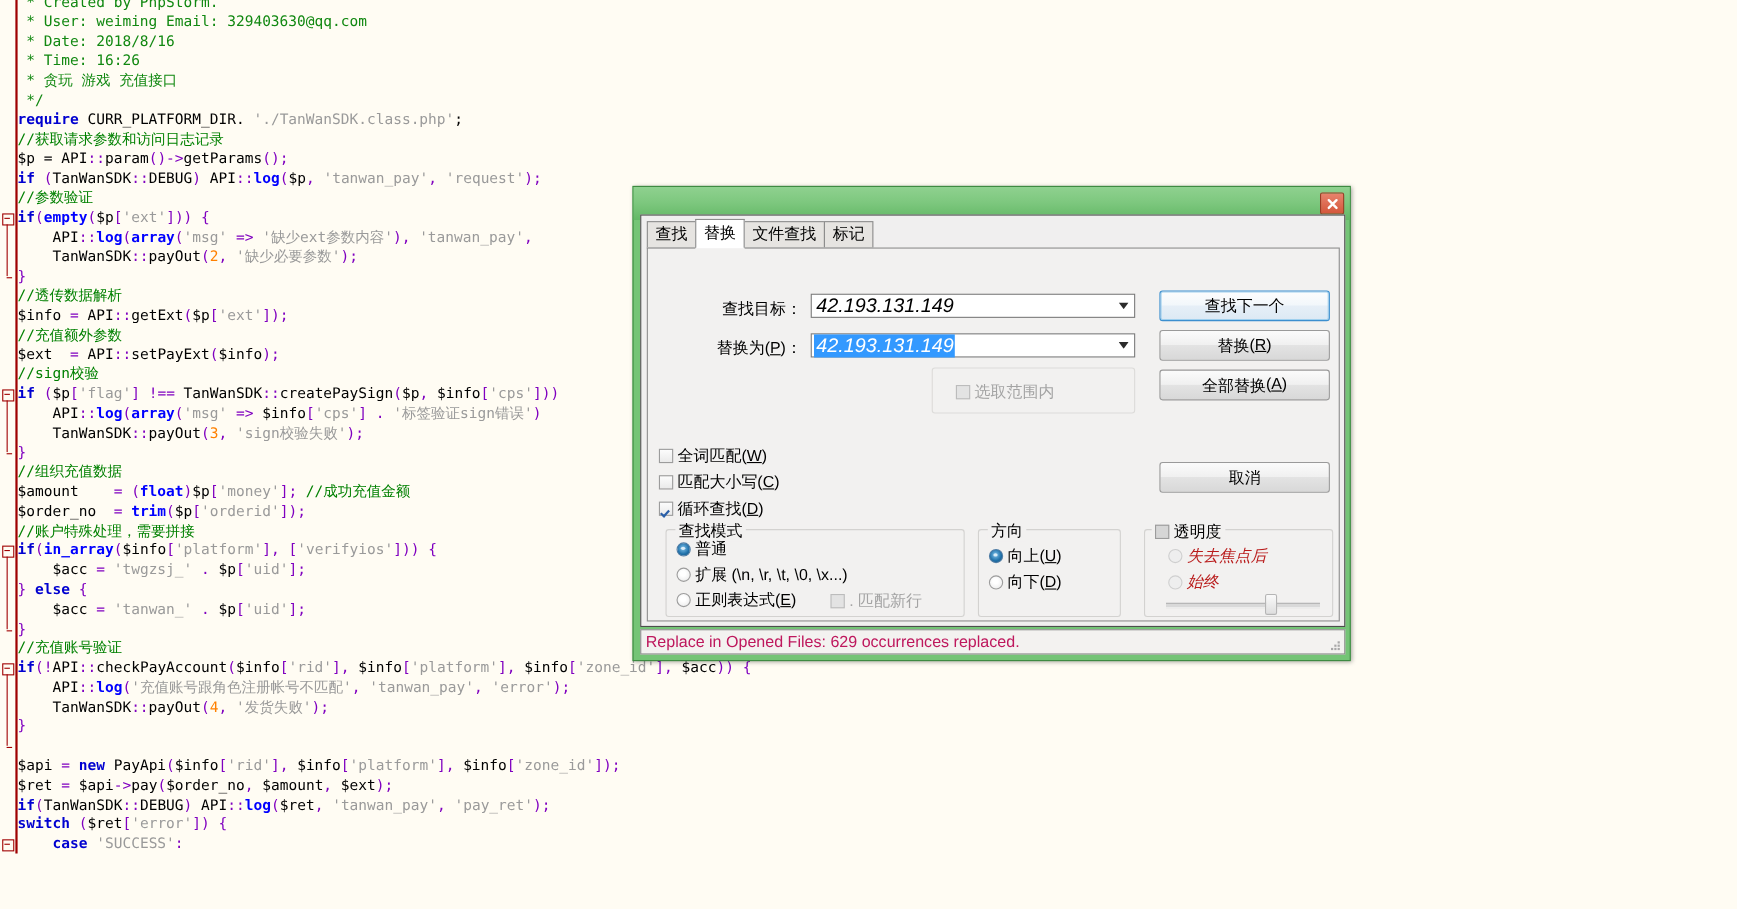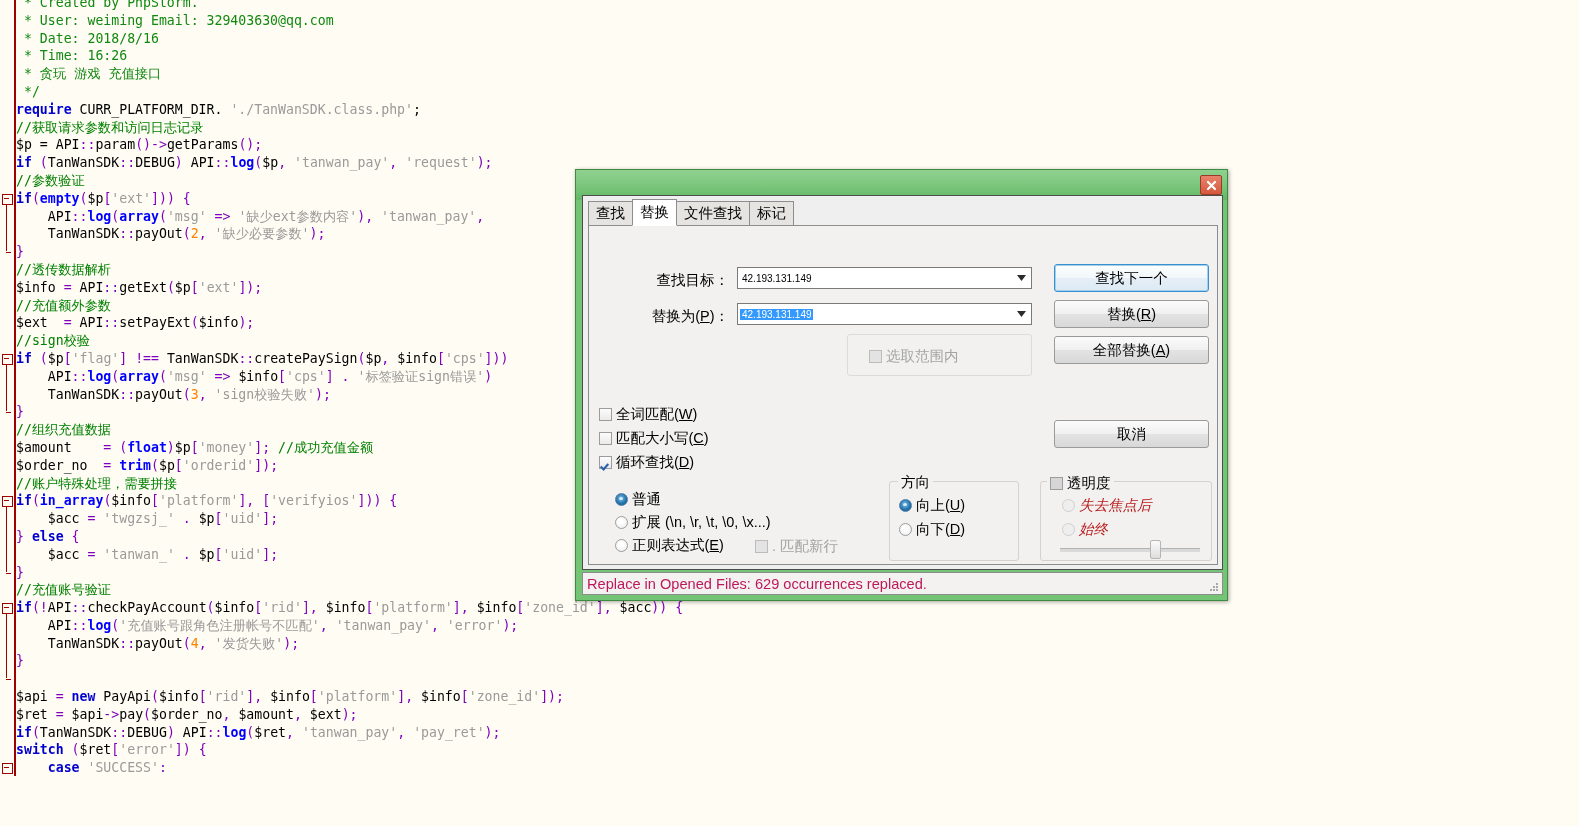--- a/index.html
+++ b/index.html
@@ -147,23 +147,23 @@
     position: absolute;
     height: 22px;
     background: #ffffff;
     border: 1px solid #7a7a7a;
     box-sizing: border-box;
     display: flex; align-items: center;
     cursor: text;
   }
   .combo .val {
     font-family: "Liberation Sans", sans-serif;
-    font-size: 10px; color: #000;
+    font-size: 18px; color: #000;
     padding-left: 4px; flex: 1;
-    white-space: nowrap; overflow: hidden;
+    white-space: nowrap; overflow: hidden; font-style: italic;
   }
   .combo .val.sel {
     background: #3399ff; color: #ffffff;
     display: inline-block; flex: none;
     margin-left: 2px; padding-left: 2px; padding-right: 1px;
   }
   .combo .arrow {
     width: 19px; height: 100%;
     display: flex; align-items: center; justify-content: center;
     cursor: pointer;
@@ -385,20 +385,23 @@
       </div>
       <div class="cbx" style="left:10px; top:203px;justify-content:flex-end;">
         <span class="box"></span>
         <span><span>匹配大小写</span>(<u>C</u>)</span>
       </div>
       <div class="cbx checked" style="left:10px; top:227px;">
         <span class="box"></span>
         <span><span>循环查找</span>(<u>D</u>)</span>
       </div>
 
+      <div class="group" style="left:16px; top:255px; width:272px; height:80px;">
+        <span class="gtitle">查找模式</span>
+      </div>
       <div class="rdo checked" style="left:26px; top:264px;">
         <span class="circ"></span>
         <span>普通</span>
       </div>
       <div class="rdo" style="left:26px; top:287px;">
         <span class="circ"></span>
         <span>扩展 (\n, \r, \t, \0, \x...)</span>
       </div>
       <div class="rdo" style="left:26px; top:310px;">
         <span class="circ"></span>

